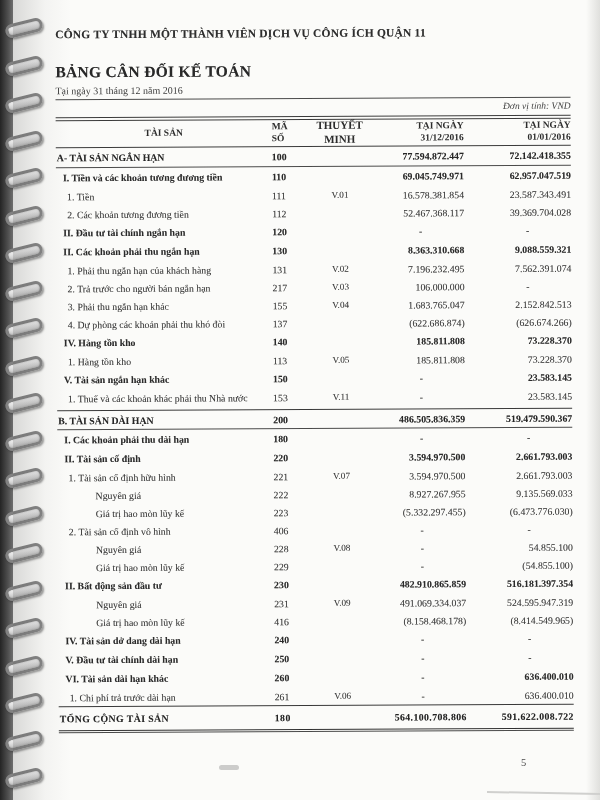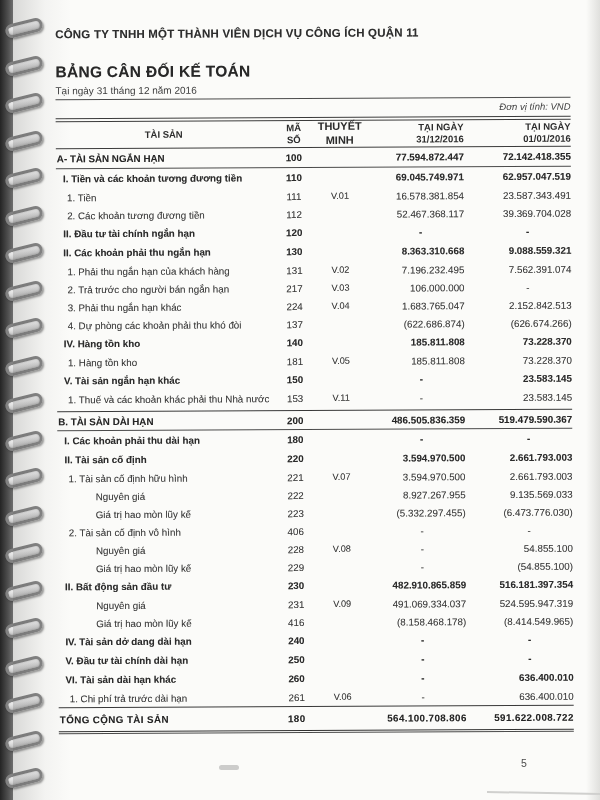--- a/index.html
+++ b/index.html
@@ -1,20 +1,20 @@
 <!DOCTYPE html>
 <html><head>
 <meta charset="utf-8">
 <style>
   * { margin:0; padding:0; box-sizing:border-box; }
   body { background:#ffffff; }
   .page {
     position:relative; width:600px; height:800px; overflow:hidden;
     background:#fbfbf9;
-    font-family:Liberation Sans, sans-serif;
+    font-family:Liberation Serif, serif;
     color:#383838;
   }
   
   .spine {
     position:absolute; left:0; top:0; width:13px; height:800px;
     background:linear-gradient(90deg,#242424,#4e4e4e 60%,#6e6e6e);
   }
   .coil {
     position:absolute; left:5px; width:38px; height:14px;
     border:3px solid #828282; border-radius:9px;
@@ -38,21 +38,21 @@
   .unit { margin-top:3px; text-align:right; font-style:italic; font-size:9.5px; color:#424242; }
   
   .btable { margin-top:4px; }
   .rule-double { height:4px; border-top:1.5px solid #3b3b3b; border-bottom:1px solid #3b3b3b; }
   .thead {
     display:flex; align-items:center; height:27px; padding:2px 0;
     border-bottom:1.2px solid #3b3b3b;
     font-weight:bold; font-size:9.5px; line-height:1.25; color:#2c2c2c;
   }
   .c-label { width:216px; }
-  .c-code  { width:44px;  text-align:center; }
+  .c-code  { width:44px;  text-align:left; }
   .c-note  { width:48px;  text-align:center; font-size:11px; }
   .c-v1    { width:100px; text-align:right; }
   .c-v2    { width:107px; text-align:right; }
   .thead .c-label { text-align:center; }
   .pre { white-space:pre-line; }
   .row { display:flex; align-items:center; height:18px; font-size:9.8px; color:#3a3a3a; text-shadow:0 0 .4px rgba(50,50,50,.3); }
   .row .c-note { font-size:9.2px; }
   .t-group   { height:19px; font-weight:bold; color:#2b2b2b; }
   .t-section { height:20px; font-weight:bold; color:#262626; border-bottom:1px solid #4a4a4a; }
   .t-section-b { height:20px; font-weight:bold; color:#262626; margin-top:3px;
@@ -173,42 +173,42 @@
           </div>
           <div class="row t-item">
             <div class="c-label">2. Trả trước cho người bán ngắn hạn</div>
             <div class="c-code">217</div>
             <div class="c-note">V.03</div>
             <div class="c-v1">106.000.000</div>
             <div class="c-v2 dash">-</div>
           </div>
           <div class="row t-item">
             <div class="c-label">3. Phải thu ngắn hạn khác</div>
-            <div class="c-code">224</div>
+            <div class="c-code">155</div>
             <div class="c-note">V.04</div>
             <div class="c-v1">1.683.765.047</div>
             <div class="c-v2">2.152.842.513</div>
           </div>
           <div class="row t-item">
             <div class="c-label">4. Dự phòng các khoản phải thu khó đòi</div>
             <div class="c-code">137</div>
             <div class="c-note"></div>
             <div class="c-v1">(622.686.874)</div>
             <div class="c-v2">(626.674.266)</div>
           </div>
           <div class="row t-group">
             <div class="c-label">IV. Hàng tồn kho</div>
             <div class="c-code">140</div>
             <div class="c-note"></div>
             <div class="c-v1">185.811.808</div>
             <div class="c-v2">73.228.370</div>
           </div>
           <div class="row t-item">
             <div class="c-label">1. Hàng tồn kho</div>
-            <div class="c-code">181</div>
+            <div class="c-code">113</div>
             <div class="c-note">V.05</div>
             <div class="c-v1">185.811.808</div>
             <div class="c-v2">73.228.370</div>
           </div>
           <div class="row t-group">
             <div class="c-label">V. Tài sản ngắn hạn khác</div>
             <div class="c-code">150</div>
             <div class="c-note"></div>
             <div class="c-v1 dash">-</div>
             <div class="c-v2">23.583.145</div>

